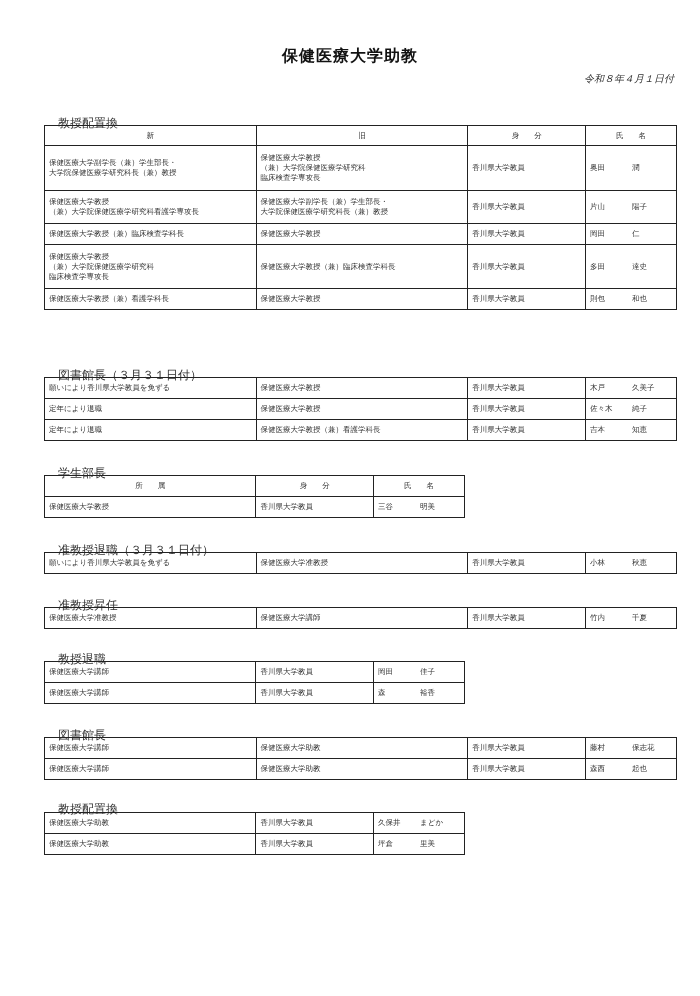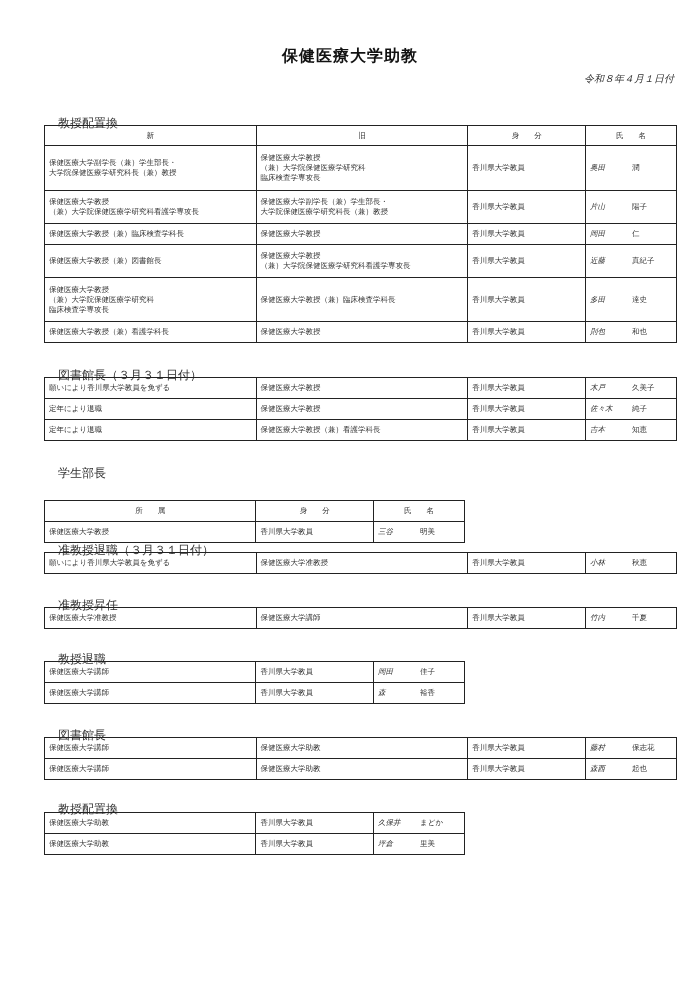--- a/index.html
+++ b/index.html
@@ -20,21 +20,21 @@
   }
   table.doc {
     position: absolute; border-collapse: collapse; font-size: 7.5px; color: #333;
   }
   table.doc td, table.doc th {
     border: 1.2px solid #222; padding: 2px 4px; vertical-align: middle;
     text-align: left; font-weight: normal; line-height: 10px;
   }
   table.doc th { text-align: center; }
   .name-cell { white-space: nowrap; }
-  .name-cell .family { display: inline-block; width: 42px; font-style: italic; }
+  .name-cell .family { display: inline-block; width: 42px; }
   .ml { white-space: pre-line; }
 </style>
 </head>
 <body>
 
 <div class="title">保健医療大学助教</div>
 <div class="date">令和８年４月１日付</div>
 
 <div class="section-label" style="top:115px">教授配置換</div>
 <table class="doc" style="left:44px; top:125px; width:633px;">
@@ -67,27 +67,20 @@
 大学院保健医療学研究科長（兼）教授</td>
     <td>香川県大学教員</td>
     <td class="name-cell"><span class="family">片山</span><span>陽子</span></td>
   </tr>
   <tr style="height:21px">
     <td class="ml">保健医療大学教授（兼）臨床検査学科長</td>
     <td class="ml">保健医療大学教授</td>
     <td>香川県大学教員</td>
     <td class="name-cell"><span class="family">岡田</span><span>仁</span></td>
   </tr>
-  <tr style="height:33px">
-    <td class="ml">保健医療大学教授（兼）図書館長</td>
-    <td class="ml">保健医療大学教授
-（兼）大学院保健医療学研究科看護学専攻長</td>
-    <td>香川県大学教員</td>
-    <td class="name-cell"><span class="family">近藤</span><span>真紀子</span></td>
-  </tr>
   <tr style="height:44px">
     <td class="ml">保健医療大学教授
 （兼）大学院保健医療学研究科
 臨床検査学専攻長</td>
     <td class="ml">保健医療大学教授（兼）臨床検査学科長</td>
     <td>香川県大学教員</td>
     <td class="name-cell"><span class="family">多田</span><span>達史</span></td>
   </tr>
   <tr style="height:21px">
     <td class="ml">保健医療大学教授（兼）看護学科長</td>
@@ -122,21 +115,21 @@
   <tr style="height:21px">
     <td>定年により退職</td>
     <td>保健医療大学教授（兼）看護学科長</td>
     <td>香川県大学教員</td>
     <td class="name-cell"><span class="family">吉本</span><span>知恵</span></td>
   </tr>
 </tbody>
   </table>
 
 <div class="section-label" style="top:465px">学生部長</div>
-<table class="doc" style="left:44px; top:500px; width:421px;">
+<table class="doc" style="left:44px; top:475px; width:421px;">
   <colgroup>
       <col style="width:212px">
       <col style="width:118px">
       <col style="width:91px">
     </colgroup>
   <tbody>
       <tr style="height:21px">
     <th>所　　属</th>
     <th>身　　分</th>
     <th>氏　　名</th>

